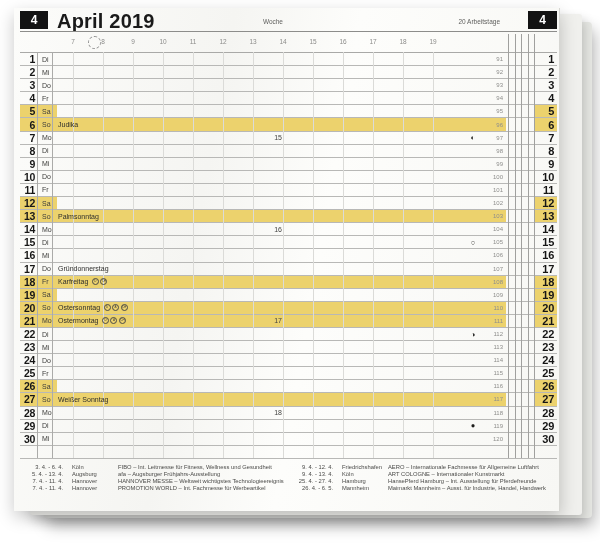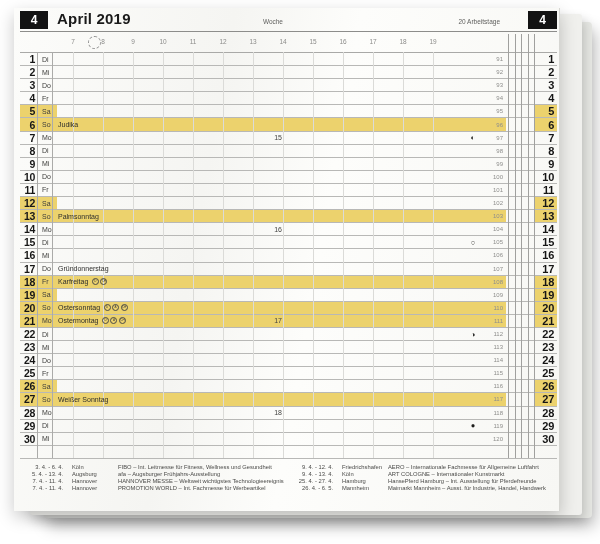--- a/index.html
+++ b/index.html
@@ -11,21 +11,21 @@
           box-shadow:3px 8px 16px rgba(0,0,0,.28);}
   .sheet1{left:30px;top:14px;width:552px;height:501px;background:#f0f0ed;border-radius:3px;
           box-shadow:2px 6px 12px rgba(0,0,0,.2);}
   .page{left:14px;top:8px;width:545px;height:503px;
         background:linear-gradient(100deg,#fcfcfa 0%,#f5f5f2 35%,#fdfdfb 55%,#f7f7f4 100%);
         border-right:1px solid #d6d6d2;box-shadow:0 6px 16px rgba(0,0,0,.22);}
   
   .cornerbox{width:28px;height:18px;background:#131313;color:#fff;font-weight:bold;font-size:12px;
              display:flex;align-items:center;justify-content:center;}
   .boxL{left:20px;top:11px;} .boxR{left:528px;top:11px;width:29px;}
-  .title{left:57px;top:10px;font-size:15px;font-weight:600;color:#1a1a1a;letter-spacing:.2px;}
+  .title{left:57px;top:10px;font-size:20px;font-weight:600;color:#1a1a1a;letter-spacing:.2px;}
   .smallgray{font-size:6.5px;color:#5f5f5d;}
   .woche{left:203px;top:18px;width:80px;text-align:right;}
   .workdays{left:415px;top:18px;width:85px;text-align:right;}
   .hrule{left:20px;top:31px;width:537px;height:1px;background:#8d8d8b;}
   
   .sun{left:88px;top:36px;width:11px;height:11px;border:1px dashed #909090;border-radius:50%;}
   .hour{position:absolute;top:38px;width:18px;text-align:center;font-size:6.5px;color:#8c8c8a;}
   
   .grid{left:20px;top:52px;width:537px;border-top:1px solid #a9a9a7;}
   .row{height:13.1px;box-sizing:border-box;border-bottom:1px solid #b8b8b6;position:relative;}

